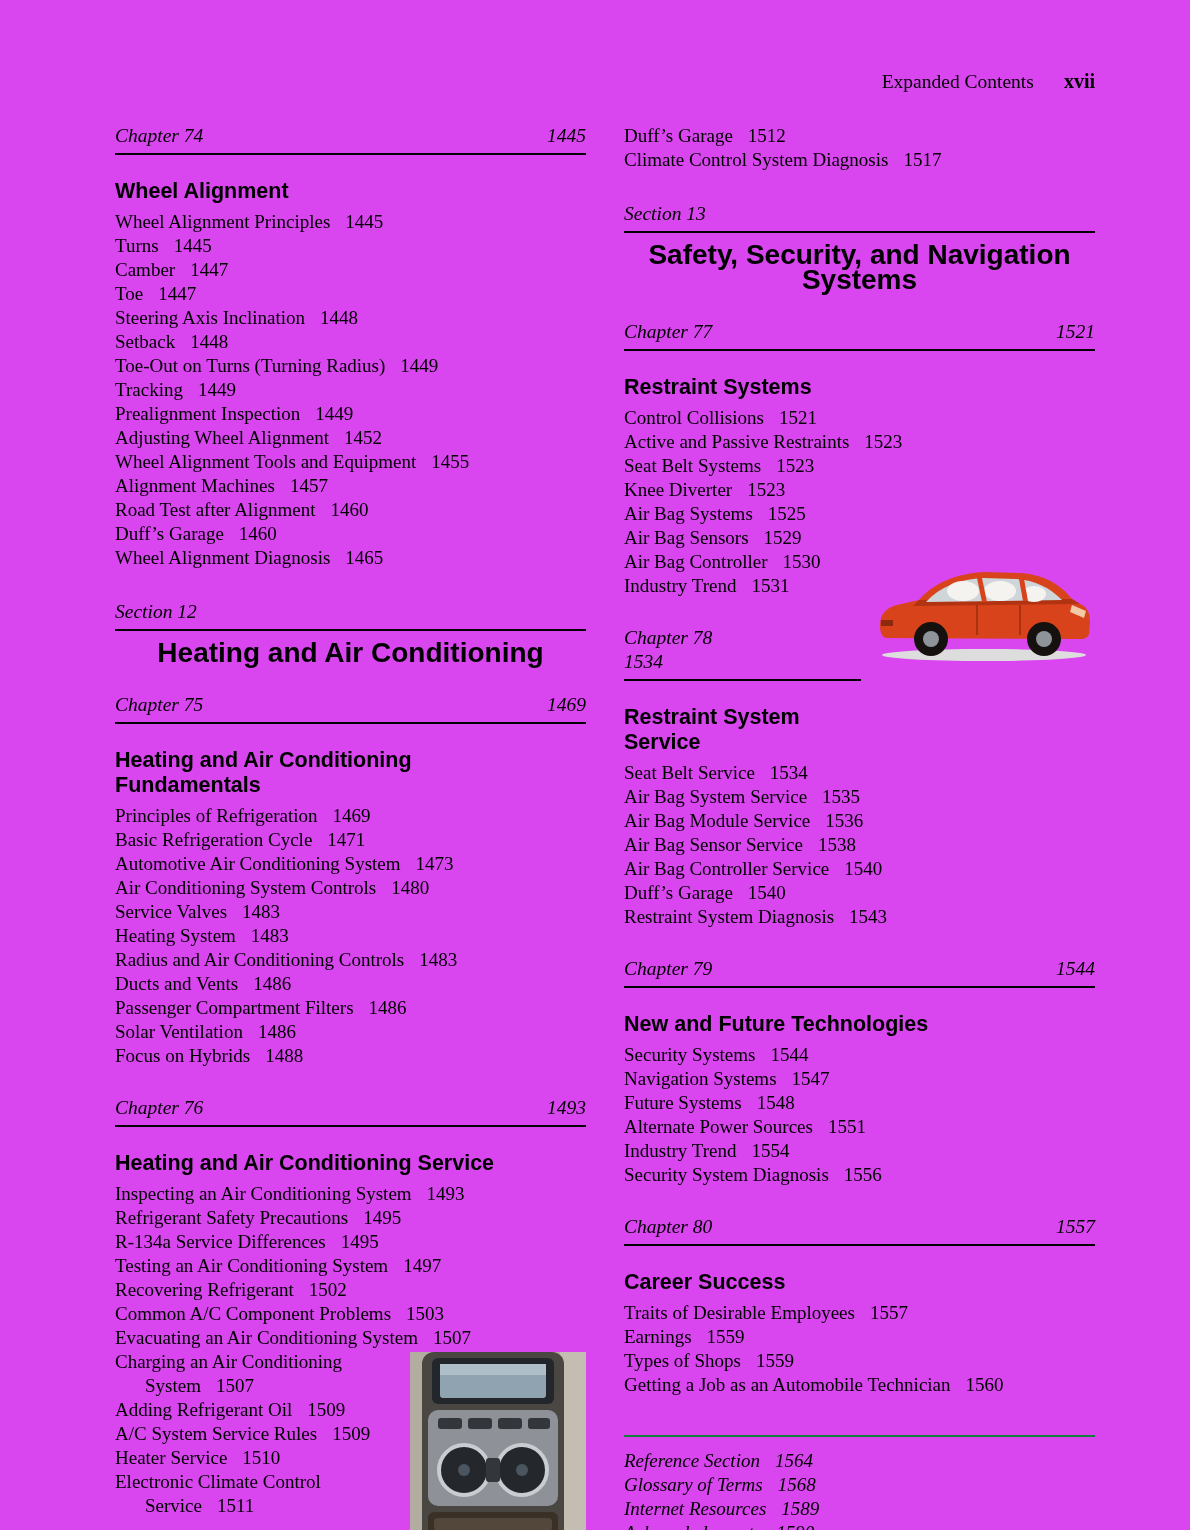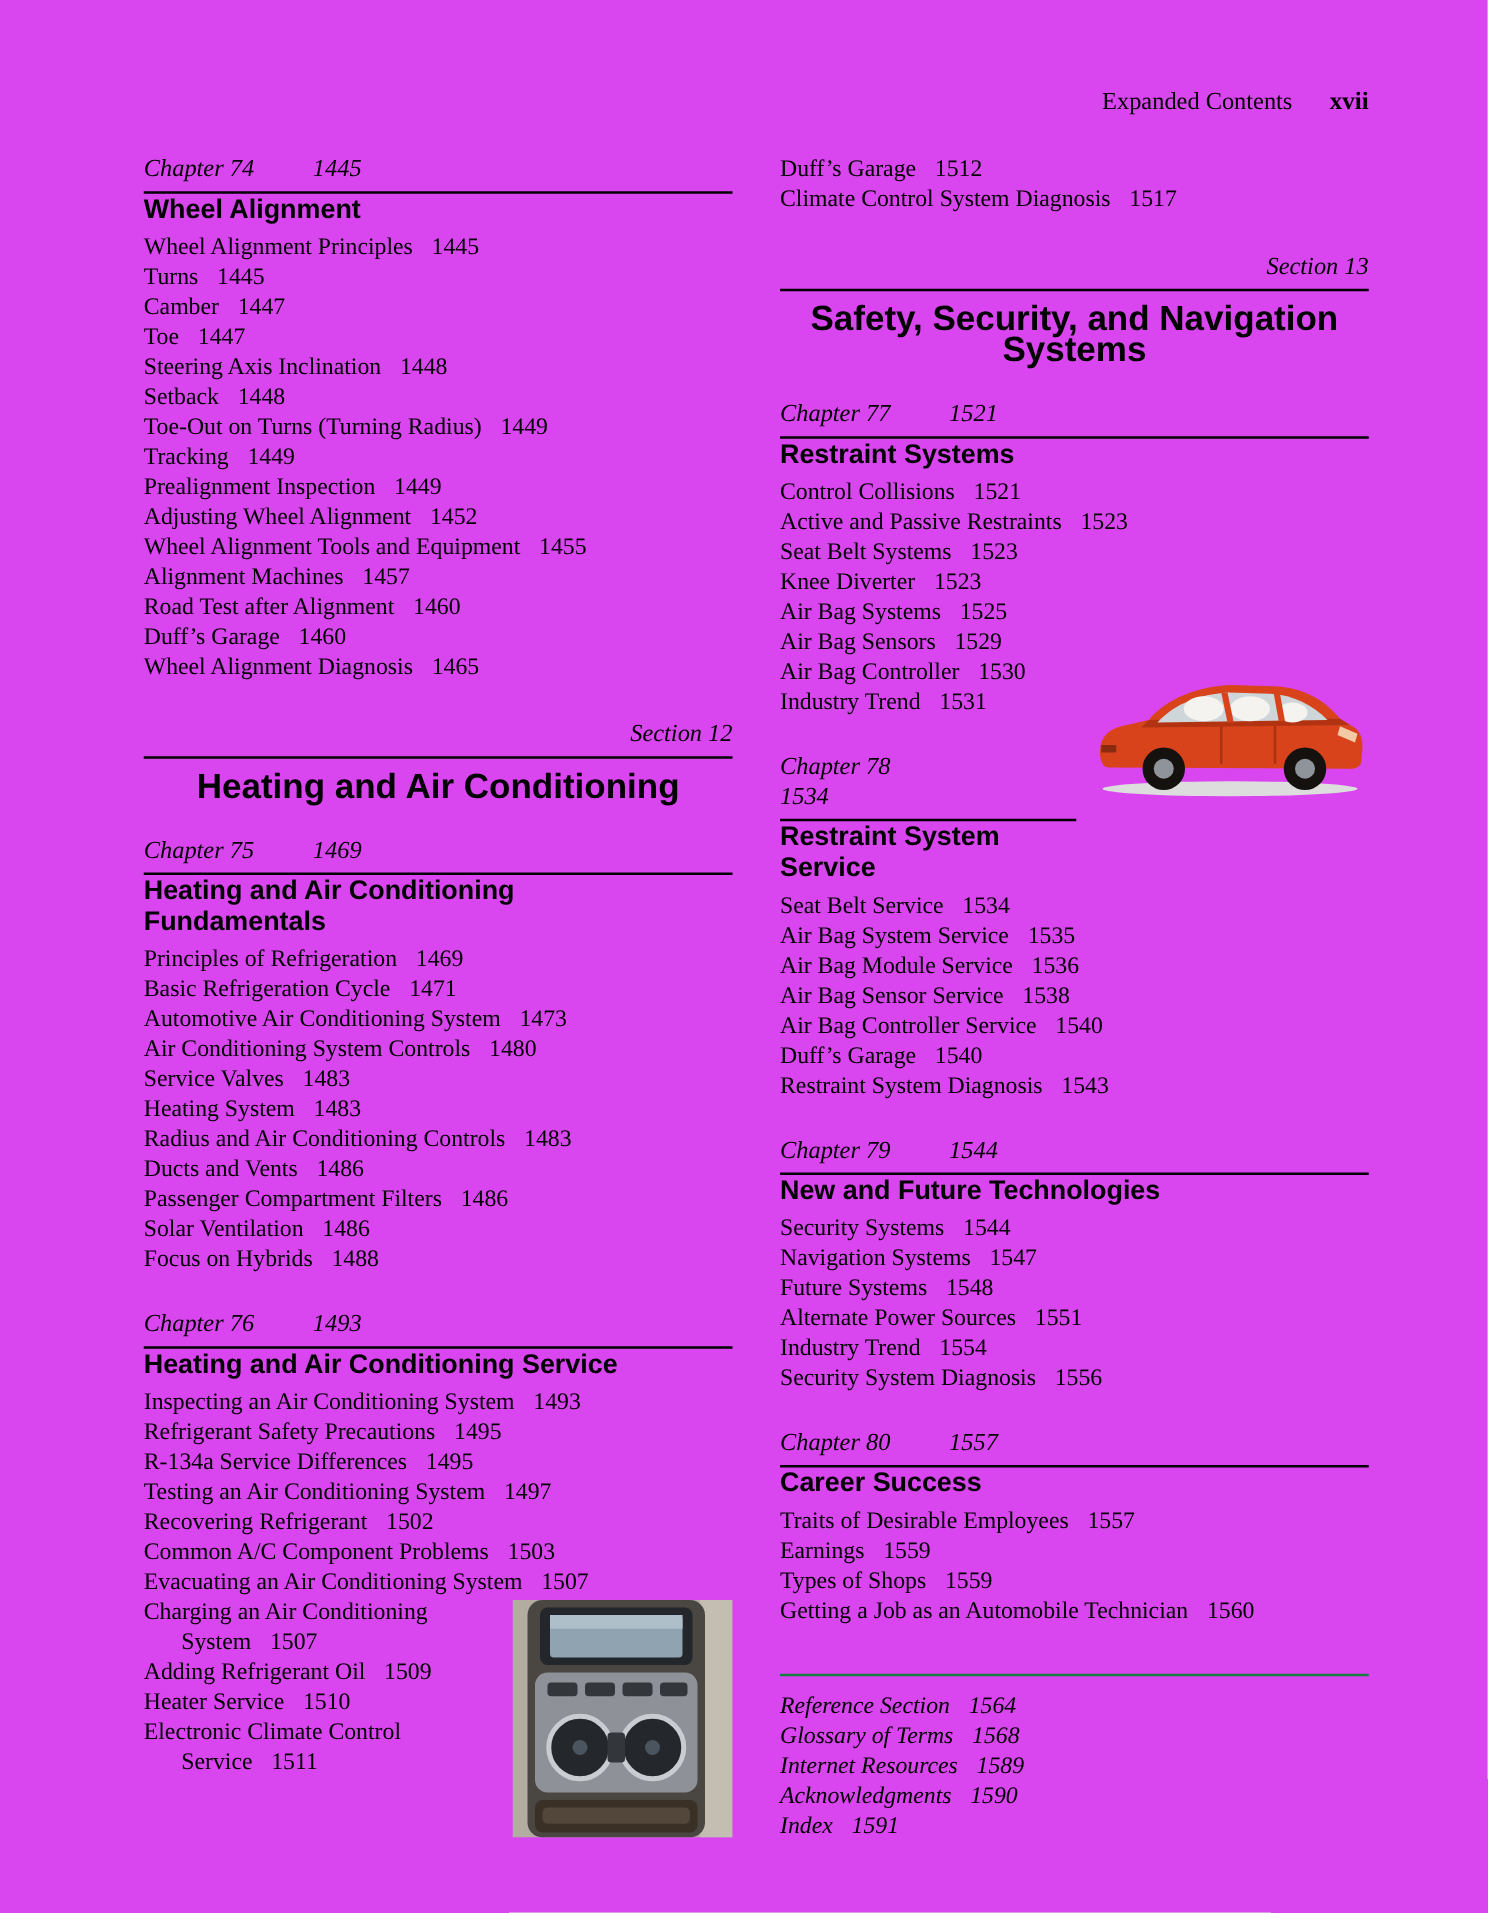--- a/index.html
+++ b/index.html
@@ -14,33 +14,33 @@
 
   .columns { position: absolute; top: 124px; left: 115px; display: flex; gap: 38px; }
   .col { width: 471px; }
 
   .block { }
   .col > .block:first-child { margin-top: 0; }
   .chapter-block { margin-top: 28px; }
   .section-block { margin-top: 30px; }
 
   .chap-head {
-    display: flex; align-items: baseline;
+    display: flex; justify-content: space-between; align-items: baseline;
     font-style: italic; font-size: 19.5px; line-height: 24px;
-    padding-bottom: 5px; border-bottom: 2px solid #000; margin-bottom: 0; gap: 47px;
+    padding-bottom: 5px; border-bottom: 2px solid #000; margin-bottom: 24px; gap: 47px;
   }
   .chap-head.stacked { display: block; overflow: hidden; }
   .chap-head.stacked .chap-page { display: block; }
 
   .chap-title {
     font-family: "Liberation Sans", sans-serif; font-weight: bold;
     font-size: 21.5px; line-height: 25px; margin-bottom: 6px;
   }
   .section-head {
-    text-align: right; font-style: italic; font-size: 19.5px; line-height: 24px;
+    text-align: left; font-style: italic; font-size: 19.5px; line-height: 24px;
     padding-bottom: 5px; border-bottom: 2px solid #000; margin-bottom: 9px;
   }
   .section-title {
     text-align: center; font-family: "Liberation Sans", sans-serif; font-weight: bold;
     font-size: 28px; line-height: 25px;
   }
 
   .entries { }
   .entry { font-size: 19px; line-height: 24px; padding-left: 30px; text-indent: -30px; }
   .entry .pg { margin-left: 15px; }
@@ -146,20 +146,21 @@
                 <circle cx="112" cy="118" r="25" fill="#24282c" stroke="#c9cdd2" stroke-width="4"></circle>
                 <circle cx="54" cy="118" r="6" fill="#4a555f"></circle>
                 <circle cx="112" cy="118" r="6" fill="#4a555f"></circle>
                 <rect x="76" y="106" width="14" height="24" rx="3" fill="#33373c"></rect>
                 <rect x="18" y="160" width="130" height="26" rx="6" fill="#3a3026"></rect>
                 <rect x="24" y="166" width="118" height="13" rx="4" fill="#53463a"></rect>
               </svg>
             </div>
             <div class="entry"><span class="t">Charging an Air Conditioning System</span><span class="pg">1507</span></div>
             <div class="entry"><span class="t">Adding Refrigerant Oil</span><span class="pg">1509</span></div>
+            <div class="entry"><span class="t">A/C System Service Rules</span><span class="pg">1509</span></div>
             <div class="entry"><span class="t">Heater Service</span><span class="pg">1510</span></div>
             <div class="entry"><span class="t">Electronic Climate Control Service</span><span class="pg">1511</span></div>
           </div>
         </section>
       </div>
     <div class="col" id="col-right">
         <div class="block continuation">
           <div class="entry"><span class="t">Duff’s Garage</span><span class="pg">1512</span></div>
           <div class="entry"><span class="t">Climate Control System Diagnosis</span><span class="pg">1517</span></div>
         </div>

